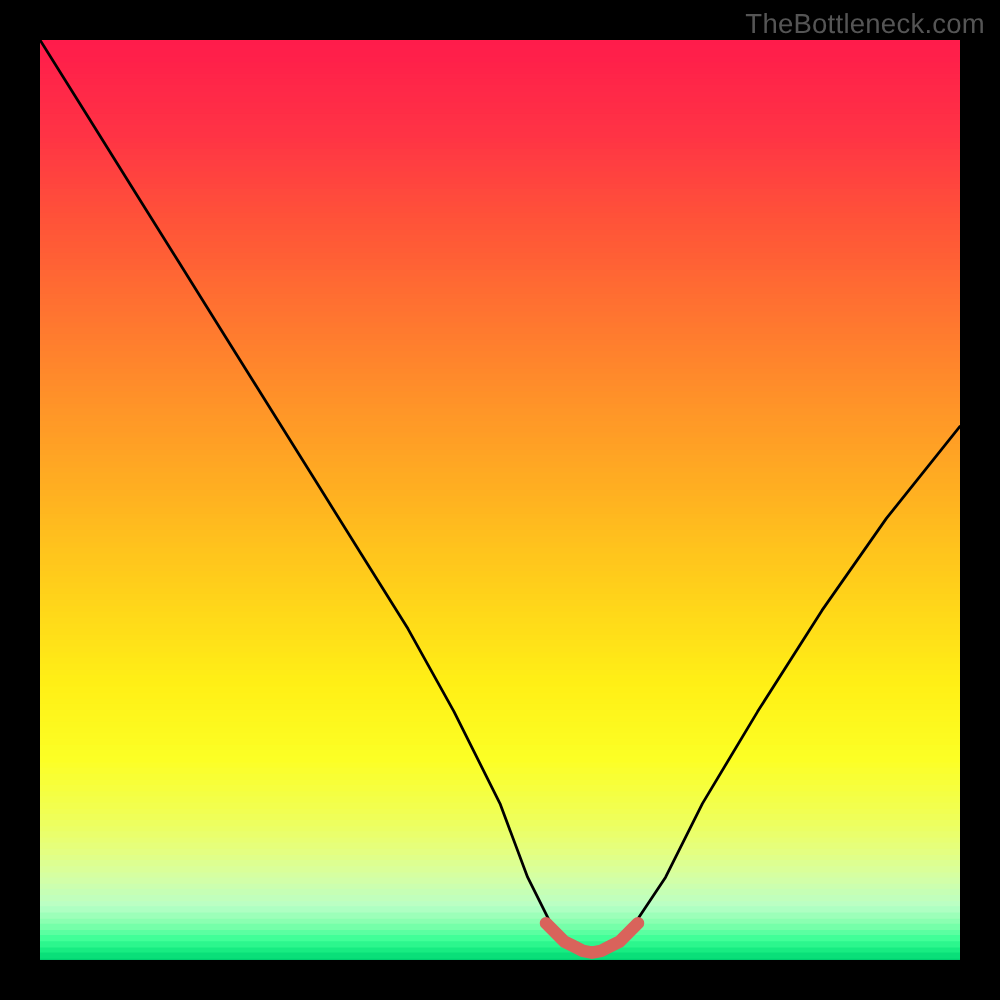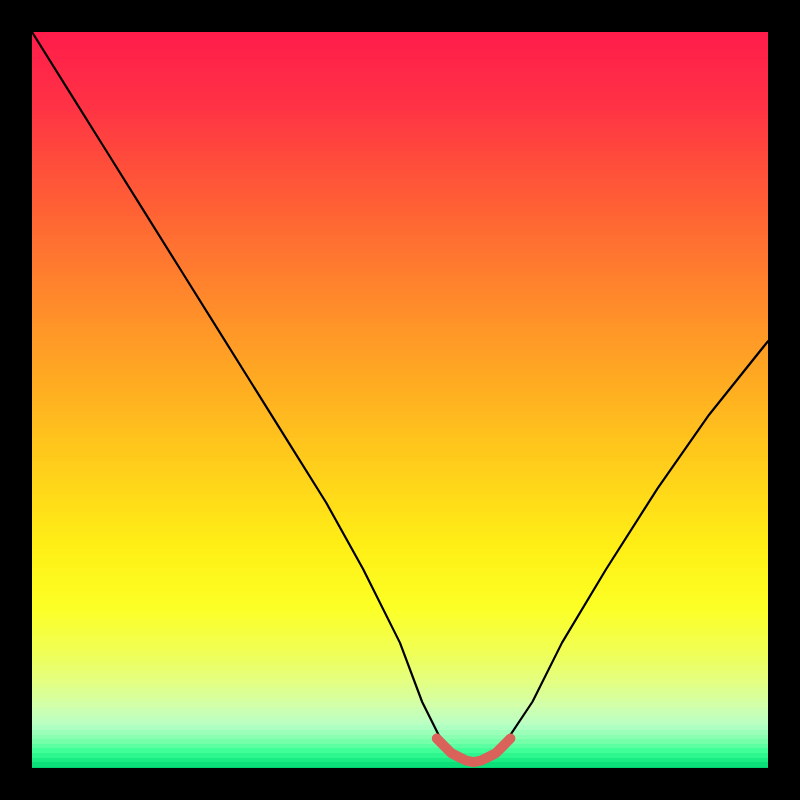--- a/index.html
+++ b/index.html
@@ -55,20 +55,21 @@
     font-size: 22px;
     letter-spacing: 0.2px;
     font-weight: 500;
   }
 </style>
 </head>
 <body>
 
 <div class="frame">
 
+  <div class="watermark">TheBottleneck.com</div>
 
   <div class="plot-area">
 
     <div class="gradient" id="gradient">
         <div class="stripe" style="top: -1px; height: 6.6px; background: rgb(255, 28, 75);"></div>
         <div class="stripe" style="top: 3.62893px; height: 6.6px; background: rgb(255, 29, 75);"></div>
         <div class="stripe" style="top: 8.25786px; height: 6.6px; background: rgb(255, 31, 74);"></div>
         <div class="stripe" style="top: 12.8868px; height: 6.6px; background: rgb(255, 32, 74);"></div>
         <div class="stripe" style="top: 17.5157px; height: 6.6px; background: rgb(255, 34, 73);"></div>
         <div class="stripe" style="top: 22.1447px; height: 6.6px; background: rgb(255, 35, 73);"></div>

